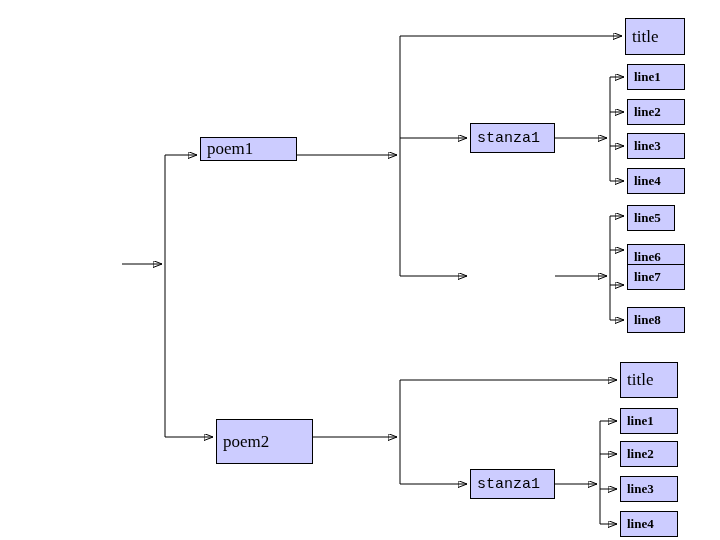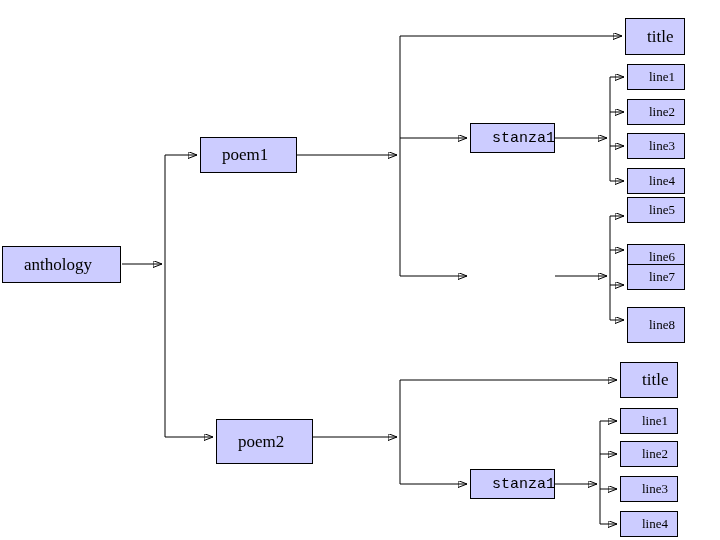--- a/index.html
+++ b/index.html
@@ -25,27 +25,27 @@
     stroke-width: 1;
     fill: none;
   }
   .node {
     position: absolute;
     box-sizing: border-box;
     background: var(--node-fill, #ccccff);
     border: 1px solid var(--node-border, #000000);
     display: flex;
     align-items: center;
-    padding-left: 21px;
+    padding-left: 6px;
     color: #000000;
     white-space: nowrap;
   }
   .node.lg { font-size: 17px; }
   .node.md { font-size: 15px; font-family: Liberation Mono, monospace; }
-  .node.sm { font-size: 13px; font-weight: normal; }
+  .node.sm { font-size: 13px; font-weight: bold; }
 </style>
 </head>
 <body>
 
 <div class="stage">
 
   <svg class="connectors" width="720" height="540" aria-hidden="true">
     <defs>
       <marker id="arrow" markerWidth="9" markerHeight="7" refX="9" refY="3.5" orient="auto" markerUnits="userSpaceOnUse">
         <path d="M0,0 L9,3.5 L0,7 z" fill="#000000" stroke="none"></path>
@@ -83,37 +83,36 @@
     <path d="M400 484 L467 484" marker-end="url(#arrow)"></path>
 
     <path d="M555 484 L597 484" marker-end="url(#arrow)"></path>
     <path d="M600 421 L600 524"></path>
     <path d="M600 421 L617 421" marker-end="url(#arrow)"></path>
     <path d="M600 454 L617 454" marker-end="url(#arrow)"></path>
     <path d="M600 489 L617 489" marker-end="url(#arrow)"></path>
     <path d="M600 524 L617 524" marker-end="url(#arrow)"></path>
   </svg>
 
-  <div class="node lg" style="left:2px;   top:246px; width:119px; height:37px">anthology</div>
 
-  <div class="node lg" style="left:200px; top:137px; width:97px;  height:36px">poem1</div>
+  <div class="node lg" style="left:200px; top:137px; width:97px;  height:24px">poem1</div>
   <div class="node lg" style="left:216px; top:419px; width:97px;  height:45px">poem2</div>
 
   <div class="node lg" style="left:625px; top:18px;  width:60px;  height:37px">title</div>
   <div class="node md" style="left:470px; top:123px; width:85px;  height:30px">stanza1</div>
 
   <div class="node sm" style="left:627px; top:64px;  width:58px; height:26px">line1</div>
   <div class="node sm" style="left:627px; top:99px;  width:58px; height:26px">line2</div>
   <div class="node sm" style="left:627px; top:133px; width:58px; height:26px">line3</div>
   <div class="node sm" style="left:627px; top:168px; width:58px; height:26px">line4</div>
 
-  <div class="node sm" style="left:627px; top:197px; width:58px; height:26px">line5</div>
+  <div class="node sm" style="left:627px; top:205px; width:48px; height:26px">line5</div>
   <div class="node sm" style="left:627px; top:244px; width:58px; height:26px">line6</div>
   <div class="node sm" style="left:627px; top:264px; width:58px; height:26px">line7</div>
-  <div class="node sm" style="left:627px; top:307px; width:58px; height:36px">line8</div>
+  <div class="node sm" style="left:627px; top:307px; width:58px; height:26px">line8</div>
 
   <div class="node lg" style="left:620px; top:362px; width:58px; height:36px">title</div>
   <div class="node md" style="left:470px; top:469px; width:85px; height:30px">stanza1</div>
 
   <div class="node sm" style="left:620px; top:408px; width:58px; height:26px">line1</div>
   <div class="node sm" style="left:620px; top:441px; width:58px; height:26px">line2</div>
   <div class="node sm" style="left:620px; top:476px; width:58px; height:26px">line3</div>
   <div class="node sm" style="left:620px; top:511px; width:58px; height:26px">line4</div>
 
 </div>

